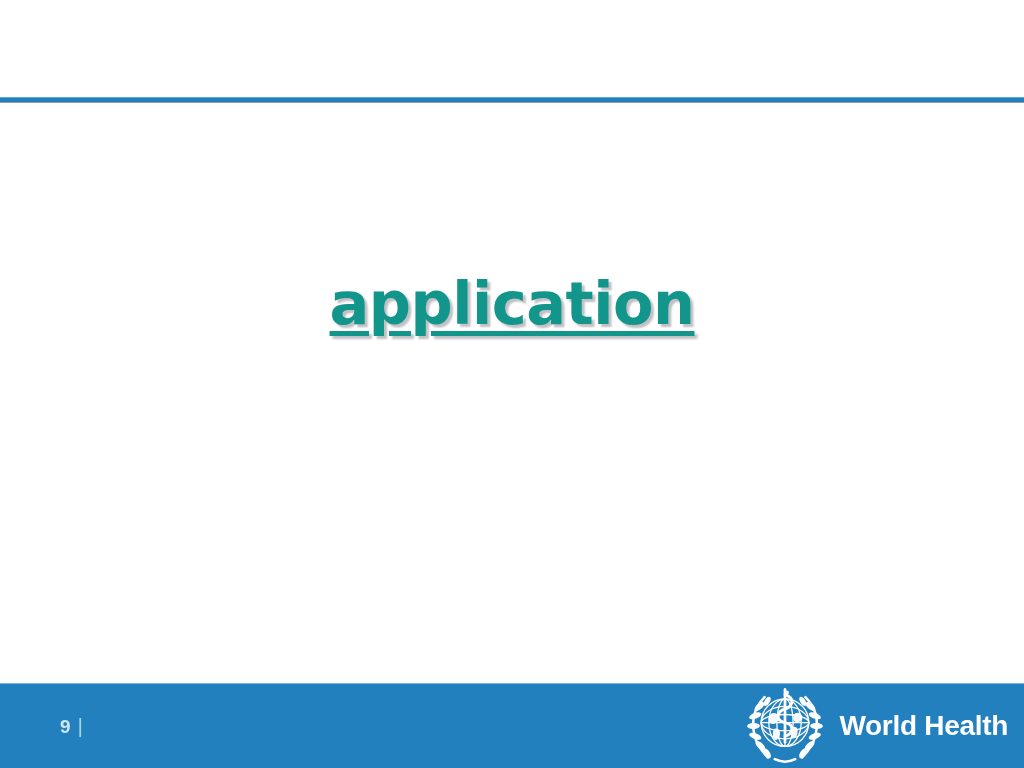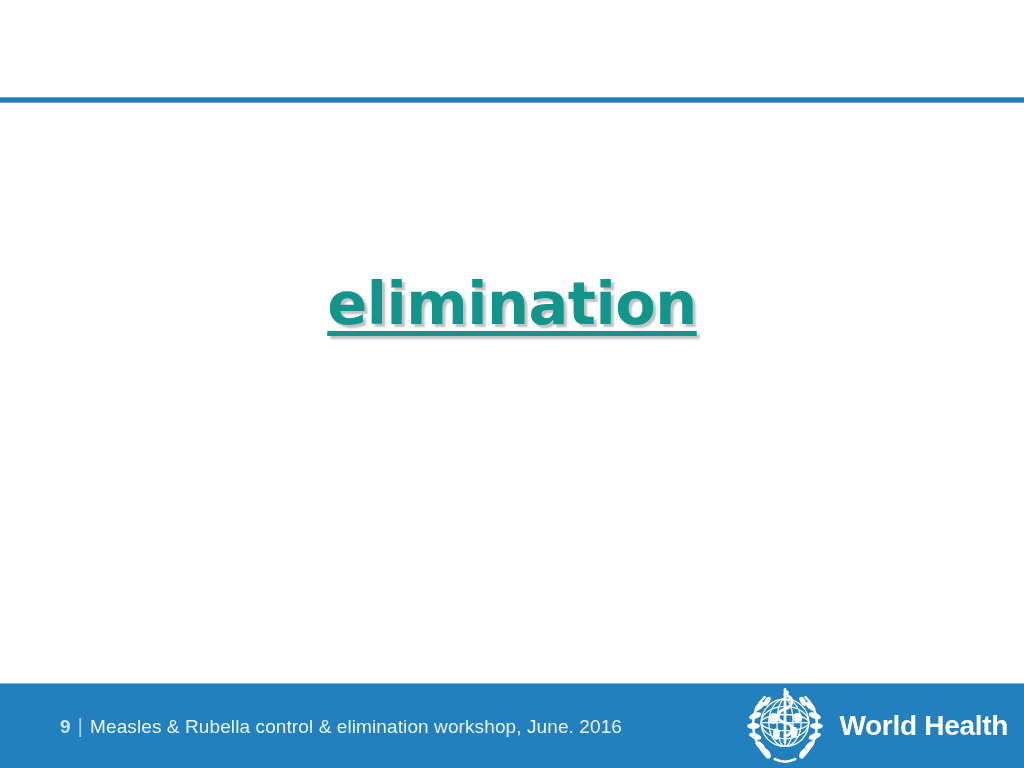--- a/index.html
+++ b/index.html
@@ -171,29 +171,28 @@
 <div class="slide">
 
   <div class="header-zone">
     <div class="title-placeholder"></div>
     <div class="header-rule"></div>
     <div class="header-ghost"></div>
   </div>
 
   <div class="content-block">
     <h1 class="headline">
-      <span class="line-secondary">elimination</span>
+      <span class="line-secondary">application</span>
     </h1>
   </div>
 
   <div class="footer-bar">
     <div class="footer-note">
       <span class="footer-page-no">9</span>
       <span class="footer-sep">|</span>
-      <span class="footer-text">Measles &amp; Rubella control &amp; elimination workshop, June. 2016</span>
     </div>
   </div>
 
   <div class="who-logo">
     <svg class="who-emblem" viewBox="0 0 100 94">
       <g fill="none" stroke="#ffffff" stroke-width="1.5">
 
         <circle cx="50" cy="43" r="28"></circle>
 
         <ellipse cx="50" cy="43" rx="28" ry="9.5"></ellipse>

